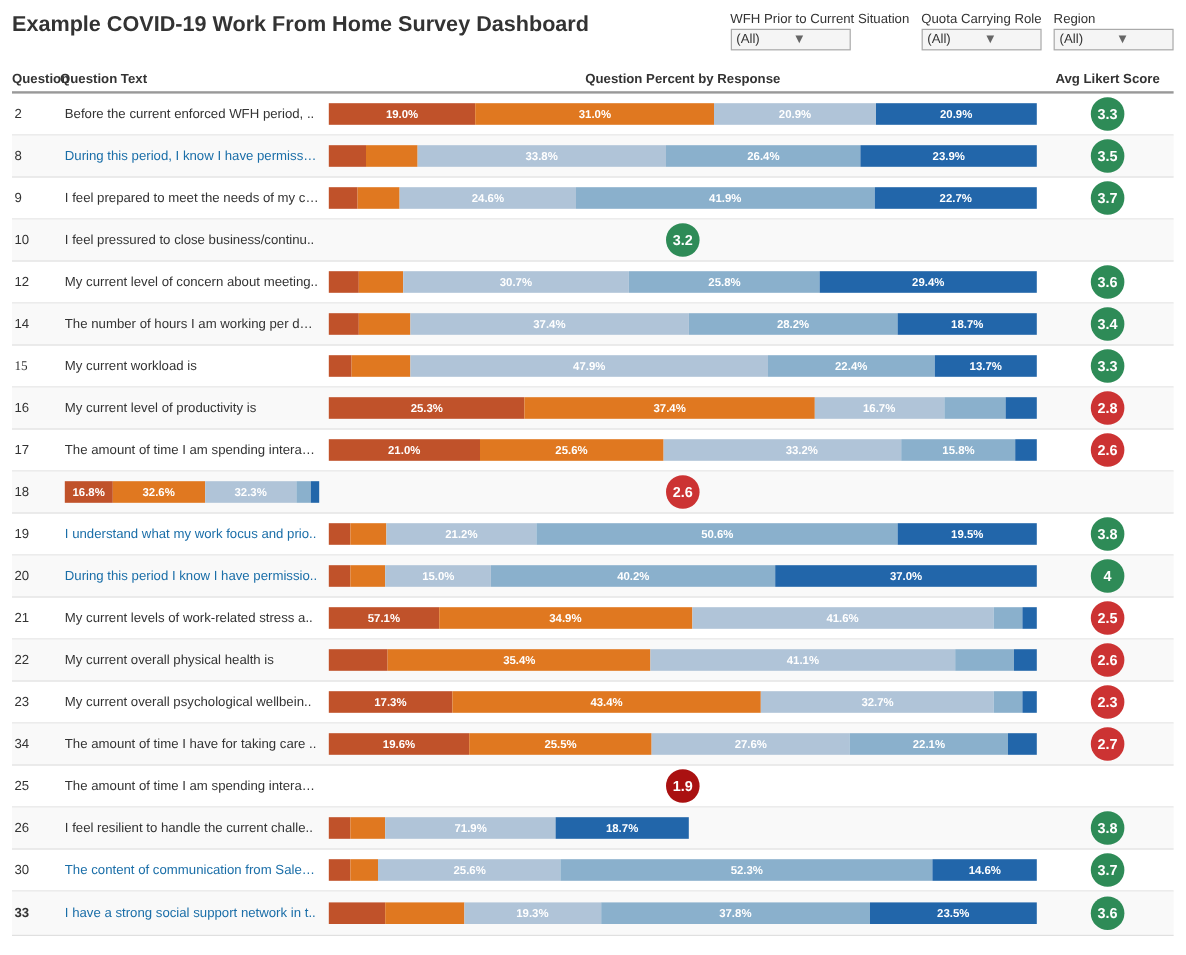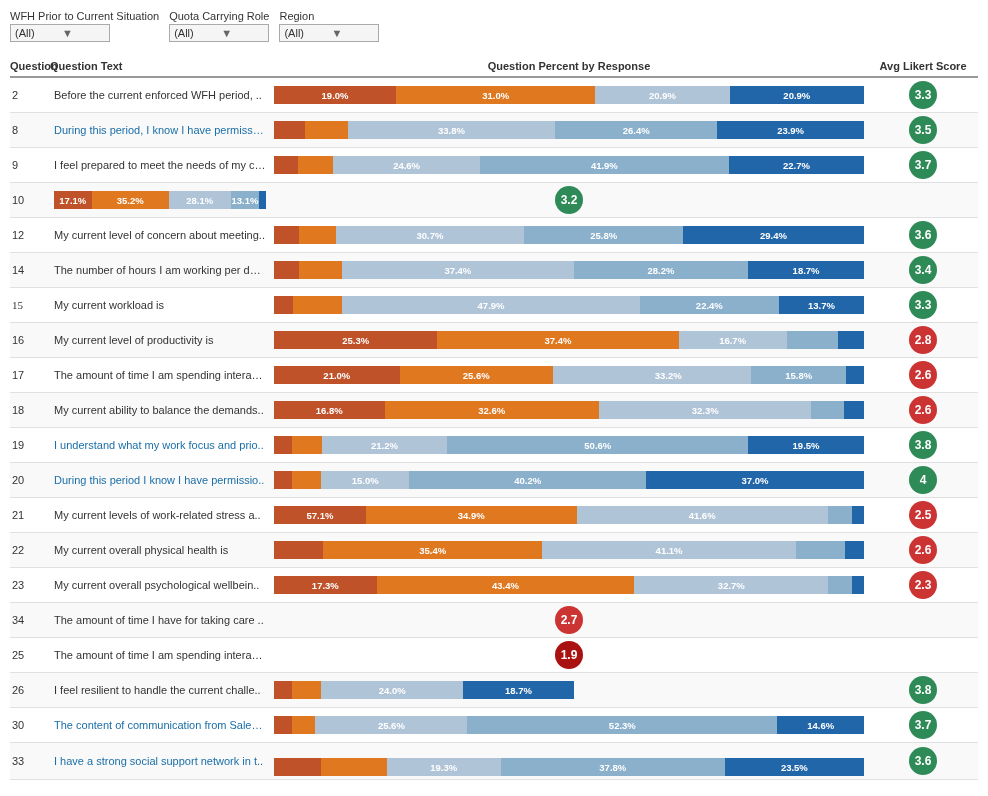--- a/index.html
+++ b/index.html
@@ -11,20 +11,21 @@
     .filter-label { font-size: 11px; color: #333; margin-bottom: 2px; }
     .filter-select { display: flex; align-items: center; border: 1px solid #aaa; background: #f5f5f5; padding: 2px 4px; font-size: 11px; min-width: 100px; cursor: pointer; }
     .filter-select span { flex: 1; }
     .filter-select .arrow { color: #666; margin-left: 4px; }
   </style>
 </head>
 <body>
 
 <div class="container">
   <div style="display:flex; justify-content:space-between; align-items:flex-start; margin-bottom:8px;">
+    <div class="title">Example COVID-19 Work From Home Survey Dashboard</div>
     <div class="filters">
         <div class="filter-group">
     <span class="filter-label">WFH Prior to Current Situation</span>
     <div class="filter-select">
       <span>(All)</span>
       <span class="arrow">▼</span>
     </div>
   </div>
         <div class="filter-group">
     <span class="filter-label">Quota Carrying Role</span>
@@ -93,29 +94,21 @@
             <div style="height: 18px; background: rgb(138, 176, 204); width: 42.2379%; display: flex; align-items: center; justify-content: center; font-size: 9.5px; color: rgb(255, 255, 255); font-weight: bold; overflow: hidden; white-space: nowrap; min-width: 0px;">41.9%</div>
             <div style="height: 18px; background: rgb(34, 102, 170); width: 22.8831%; display: flex; align-items: center; justify-content: center; font-size: 9.5px; color: rgb(255, 255, 255); font-weight: bold; overflow: hidden; white-space: nowrap; min-width: 0px;">22.7%</div>
           </div>
         </div>
         <div style="display: flex; align-items: center; justify-content: center; padding: 3px 2px;">
           <div style="width: 28px; height: 28px; border-radius: 50%; background: rgb(46, 139, 87); display: flex; align-items: center; justify-content: center; color: rgb(255, 255, 255); font-size: 12px; font-weight: bold;">3.7</div>
         </div>
       </div>
       <div style="display: grid; grid-template-columns: 40px 220px 1fr 110px; border-bottom: 1px solid rgb(224, 224, 224); align-items: center; min-height: 28px; background: rgb(249, 249, 249);">
         <div style="font-size: 11px; color: rgb(51, 51, 51); padding: 3px 2px;">10</div>
-        <div style="padding: 3px 4px; display: flex; align-items: center;">
-          <div style="display: flex; align-items: center; height: 18px; width: 100%;">
-            <div style="height: 18px; background: rgb(192, 82, 42); width: 17.7202%; display: flex; align-items: center; justify-content: center; font-size: 9.5px; color: rgb(255, 255, 255); font-weight: bold; overflow: hidden; white-space: nowrap; min-width: 0px;">17.1%</div>
-            <div style="height: 18px; background: rgb(224, 120, 32); width: 36.4767%; display: flex; align-items: center; justify-content: center; font-size: 9.5px; color: rgb(255, 255, 255); font-weight: bold; overflow: hidden; white-space: nowrap; min-width: 0px;">35.2%</div>
-            <div style="height: 18px; background: rgb(176, 196, 216); width: 29.1192%; display: flex; align-items: center; justify-content: center; font-size: 9.5px; color: rgb(255, 255, 255); font-weight: bold; overflow: hidden; white-space: nowrap; min-width: 0px;">28.1%</div>
-            <div style="height: 18px; background: rgb(138, 176, 204); width: 13.5751%; display: flex; align-items: center; justify-content: center; font-size: 9.5px; color: rgb(255, 255, 255); font-weight: bold; overflow: hidden; white-space: nowrap; min-width: 0px;">13.1%</div>
-            <div style="height: 18px; background: rgb(34, 102, 170); width: 3.10881%; display: flex; align-items: center; justify-content: center; font-size: 9.5px; color: rgb(255, 255, 255); font-weight: bold; overflow: hidden; white-space: nowrap; min-width: 4px;"></div>
-          </div>
-        </div>
+        <div style="font-size: 11px; color: rgb(51, 51, 51); padding: 3px 4px; white-space: nowrap; overflow: hidden; text-overflow: ellipsis;">I feel pressured to close business/continu..</div>
         <div style="display: flex; align-items: center; justify-content: center; padding: 3px 2px;">
           <div style="width: 28px; height: 28px; border-radius: 50%; background: rgb(46, 139, 87); display: flex; align-items: center; justify-content: center; color: rgb(255, 255, 255); font-size: 12px; font-weight: bold;">3.2</div>
         </div>
       </div>
       <div style="display: grid; grid-template-columns: 40px 220px 1fr 110px; border-bottom: 1px solid rgb(224, 224, 224); align-items: center; min-height: 28px;">
         <div style="font-size: 11px; color: rgb(51, 51, 51); padding: 3px 2px;">12</div>
         <div style="font-size: 11px; color: rgb(51, 51, 51); padding: 3px 4px; white-space: nowrap; overflow: hidden; text-overflow: ellipsis;">My current level of concern about meeting..</div>
         <div style="padding: 3px 4px; display: flex; align-items: center;">
           <div style="display: flex; align-items: center; height: 18px; width: 100%;">
             <div style="height: 18px; background: rgb(192, 82, 42); width: 4.17101%; display: flex; align-items: center; justify-content: center; font-size: 9.5px; color: rgb(255, 255, 255); font-weight: bold; overflow: hidden; white-space: nowrap; min-width: 4px;"></div>
@@ -188,21 +181,20 @@
             <div style="height: 18px; background: rgb(138, 176, 204); width: 16.0243%; display: flex; align-items: center; justify-content: center; font-size: 9.5px; color: rgb(255, 255, 255); font-weight: bold; overflow: hidden; white-space: nowrap; min-width: 0px;">15.8%</div>
             <div style="height: 18px; background: rgb(34, 102, 170); width: 3.0426%; display: flex; align-items: center; justify-content: center; font-size: 9.5px; color: rgb(255, 255, 255); font-weight: bold; overflow: hidden; white-space: nowrap; min-width: 4px;"></div>
           </div>
         </div>
         <div style="display: flex; align-items: center; justify-content: center; padding: 3px 2px;">
           <div style="width: 28px; height: 28px; border-radius: 50%; background: rgb(204, 51, 51); display: flex; align-items: center; justify-content: center; color: rgb(255, 255, 255); font-size: 12px; font-weight: bold;">2.6</div>
         </div>
       </div>
       <div style="display: grid; grid-template-columns: 40px 220px 1fr 110px; border-bottom: 1px solid rgb(224, 224, 224); align-items: center; min-height: 28px; background: rgb(249, 249, 249);">
         <div style="font-size: 11px; color: rgb(51, 51, 51); padding: 3px 2px;">18</div>
-        <div style="font-size: 11px; color: rgb(51, 51, 51); padding: 3px 4px; white-space: nowrap; overflow: hidden; text-overflow: ellipsis;">My current ability to balance the demands..</div>
         <div style="padding: 3px 4px; display: flex; align-items: center;">
           <div style="display: flex; align-items: center; height: 18px; width: 100%;">
             <div style="height: 18px; background: rgb(192, 82, 42); width: 18.7291%; display: flex; align-items: center; justify-content: center; font-size: 9.5px; color: rgb(255, 255, 255); font-weight: bold; overflow: hidden; white-space: nowrap; min-width: 0px;">16.8%</div>
             <div style="height: 18px; background: rgb(224, 120, 32); width: 36.3434%; display: flex; align-items: center; justify-content: center; font-size: 9.5px; color: rgb(255, 255, 255); font-weight: bold; overflow: hidden; white-space: nowrap; min-width: 0px;">32.6%</div>
             <div style="height: 18px; background: rgb(176, 196, 216); width: 36.0089%; display: flex; align-items: center; justify-content: center; font-size: 9.5px; color: rgb(255, 255, 255); font-weight: bold; overflow: hidden; white-space: nowrap; min-width: 0px;">32.3%</div>
             <div style="height: 18px; background: rgb(138, 176, 204); width: 5.57414%; display: flex; align-items: center; justify-content: center; font-size: 9.5px; color: rgb(255, 255, 255); font-weight: bold; overflow: hidden; white-space: nowrap; min-width: 0px;"></div>
             <div style="height: 18px; background: rgb(34, 102, 170); width: 3.34448%; display: flex; align-items: center; justify-content: center; font-size: 9.5px; color: rgb(255, 255, 255); font-weight: bold; overflow: hidden; white-space: nowrap; min-width: 4px;"></div>
           </div>
         </div>
         <div style="display: flex; align-items: center; justify-content: center; padding: 3px 2px;">
@@ -285,39 +277,48 @@
             <div style="height: 18px; background: rgb(34, 102, 170); width: 2.01207%; display: flex; align-items: center; justify-content: center; font-size: 9.5px; color: rgb(255, 255, 255); font-weight: bold; overflow: hidden; white-space: nowrap; min-width: 4px;"></div>
           </div>
         </div>
         <div style="display: flex; align-items: center; justify-content: center; padding: 3px 2px;">
           <div style="width: 28px; height: 28px; border-radius: 50%; background: rgb(204, 51, 51); display: flex; align-items: center; justify-content: center; color: rgb(255, 255, 255); font-size: 12px; font-weight: bold;">2.3</div>
         </div>
       </div>
       <div style="display: grid; grid-template-columns: 40px 220px 1fr 110px; border-bottom: 1px solid rgb(224, 224, 224); align-items: center; min-height: 28px; background: rgb(249, 249, 249);">
         <div style="font-size: 11px; color: rgb(51, 51, 51); padding: 3px 2px;">34</div>
         <div style="font-size: 11px; color: rgb(51, 51, 51); padding: 3px 4px; white-space: nowrap; overflow: hidden; text-overflow: ellipsis;">The amount of time I have for taking care ..</div>
+        <div style="padding: 3px 4px; display: flex; align-items: center;">
+          <div style="display: flex; align-items: center; height: 18px; width: 100%;">
+            <div style="height: 18px; background: rgb(192, 82, 42); width: 19.8381%; display: flex; align-items: center; justify-content: center; font-size: 9.5px; color: rgb(255, 255, 255); font-weight: bold; overflow: hidden; white-space: nowrap; min-width: 0px;">19.6%</div>
+            <div style="height: 18px; background: rgb(224, 120, 32); width: 25.8097%; display: flex; align-items: center; justify-content: center; font-size: 9.5px; color: rgb(255, 255, 255); font-weight: bold; overflow: hidden; white-space: nowrap; min-width: 0px;">25.5%</div>
+            <div style="height: 18px; background: rgb(176, 196, 216); width: 27.9352%; display: flex; align-items: center; justify-content: center; font-size: 9.5px; color: rgb(255, 255, 255); font-weight: bold; overflow: hidden; white-space: nowrap; min-width: 0px;">27.6%</div>
+            <div style="height: 18px; background: rgb(138, 176, 204); width: 22.3684%; display: flex; align-items: center; justify-content: center; font-size: 9.5px; color: rgb(255, 255, 255); font-weight: bold; overflow: hidden; white-space: nowrap; min-width: 0px;">22.1%</div>
+            <div style="height: 18px; background: rgb(34, 102, 170); width: 4.04858%; display: flex; align-items: center; justify-content: center; font-size: 9.5px; color: rgb(255, 255, 255); font-weight: bold; overflow: hidden; white-space: nowrap; min-width: 4px;"></div>
+          </div>
+        </div>
         <div style="display: flex; align-items: center; justify-content: center; padding: 3px 2px;">
           <div style="width: 28px; height: 28px; border-radius: 50%; background: rgb(204, 51, 51); display: flex; align-items: center; justify-content: center; color: rgb(255, 255, 255); font-size: 12px; font-weight: bold;">2.7</div>
         </div>
       </div>
       <div style="display: grid; grid-template-columns: 40px 220px 1fr 110px; border-bottom: 1px solid rgb(224, 224, 224); align-items: center; min-height: 28px;">
         <div style="font-size: 11px; color: rgb(51, 51, 51); padding: 3px 2px;">25</div>
         <div style="font-size: 11px; color: rgb(51, 51, 51); padding: 3px 4px; white-space: nowrap; overflow: hidden; text-overflow: ellipsis;">The amount of time I am spending interact..</div>
         <div style="display: flex; align-items: center; justify-content: center; padding: 3px 2px;">
           <div style="width: 28px; height: 28px; border-radius: 50%; background: rgb(170, 17, 17); display: flex; align-items: center; justify-content: center; color: rgb(255, 255, 255); font-size: 12px; font-weight: bold;">1.9</div>
         </div>
       </div>
       <div style="display: grid; grid-template-columns: 40px 220px 1fr 110px; border-bottom: 1px solid rgb(224, 224, 224); align-items: center; min-height: 28px; background: rgb(249, 249, 249);">
         <div style="font-size: 11px; color: rgb(51, 51, 51); padding: 3px 2px;">26</div>
         <div style="font-size: 11px; color: rgb(51, 51, 51); padding: 3px 4px; white-space: nowrap; overflow: hidden; text-overflow: ellipsis;">I feel resilient to handle the current challe..</div>
         <div style="padding: 3px 4px; display: flex; align-items: center;">
           <div style="display: flex; align-items: center; height: 18px; width: 100%;">
             <div style="height: 18px; background: rgb(192, 82, 42); width: 3.00601%; display: flex; align-items: center; justify-content: center; font-size: 9.5px; color: rgb(255, 255, 255); font-weight: bold; overflow: hidden; white-space: nowrap; min-width: 4px;"></div>
             <div style="height: 18px; background: rgb(224, 120, 32); width: 5.01002%; display: flex; align-items: center; justify-content: center; font-size: 9.5px; color: rgb(255, 255, 255); font-weight: bold; overflow: hidden; white-space: nowrap; min-width: 0px;"></div>
-            <div style="height: 18px; background: rgb(176, 196, 216); width: 24.0481%; display: flex; align-items: center; justify-content: center; font-size: 9.5px; color: rgb(255, 255, 255); font-weight: bold; overflow: hidden; white-space: nowrap; min-width: 0px;">24.0%</div>
+            <div style="height: 18px; background: rgb(176, 196, 216); width: 24.0481%; display: flex; align-items: center; justify-content: center; font-size: 9.5px; color: rgb(255, 255, 255); font-weight: bold; overflow: hidden; white-space: nowrap; min-width: 0px;">71.9%</div>
             <div style="height: 18px; background: rgb(34, 102, 170); width: 18.7375%; display: flex; align-items: center; justify-content: center; font-size: 9.5px; color: rgb(255, 255, 255); font-weight: bold; overflow: hidden; white-space: nowrap; min-width: 0px;">18.7%</div>
           </div>
         </div>
         <div style="display: flex; align-items: center; justify-content: center; padding: 3px 2px;">
           <div style="width: 28px; height: 28px; border-radius: 50%; background: rgb(46, 139, 87); display: flex; align-items: center; justify-content: center; color: rgb(255, 255, 255); font-size: 12px; font-weight: bold;">3.8</div>
         </div>
       </div>
       <div style="display: grid; grid-template-columns: 40px 220px 1fr 110px; border-bottom: 1px solid rgb(224, 224, 224); align-items: center; min-height: 28px;">
         <div style="font-size: 11px; color: rgb(51, 51, 51); padding: 3px 2px;">30</div>
         <div style="font-size: 11px; color: rgb(26, 110, 168); padding: 3px 4px; white-space: nowrap; overflow: hidden; text-overflow: ellipsis;">The content of communication from Salesf..</div>
@@ -328,24 +329,24 @@
             <div style="height: 18px; background: rgb(176, 196, 216); width: 25.7286%; display: flex; align-items: center; justify-content: center; font-size: 9.5px; color: rgb(255, 255, 255); font-weight: bold; overflow: hidden; white-space: nowrap; min-width: 0px;">25.6%</div>
             <div style="height: 18px; background: rgb(138, 176, 204); width: 52.5628%; display: flex; align-items: center; justify-content: center; font-size: 9.5px; color: rgb(255, 255, 255); font-weight: bold; overflow: hidden; white-space: nowrap; min-width: 0px;">52.3%</div>
             <div style="height: 18px; background: rgb(34, 102, 170); width: 14.6734%; display: flex; align-items: center; justify-content: center; font-size: 9.5px; color: rgb(255, 255, 255); font-weight: bold; overflow: hidden; white-space: nowrap; min-width: 0px;">14.6%</div>
           </div>
         </div>
         <div style="display: flex; align-items: center; justify-content: center; padding: 3px 2px;">
           <div style="width: 28px; height: 28px; border-radius: 50%; background: rgb(46, 139, 87); display: flex; align-items: center; justify-content: center; color: rgb(255, 255, 255); font-size: 12px; font-weight: bold;">3.7</div>
         </div>
       </div>
       <div style="display: grid; grid-template-columns: 40px 220px 1fr 110px; border-bottom: 1px solid rgb(224, 224, 224); align-items: center; min-height: 28px; background: rgb(249, 249, 249);">
-        <div style="font-size: 11px; color: rgb(51, 51, 51); padding: 3px 2px;">33</div>
+        <div style="font-size: 11px; color: rgb(51, 51, 51); padding: 3px 2px; font-weight: bold;">33</div>
         <div style="font-size: 11px; color: rgb(26, 110, 168); padding: 3px 4px; white-space: nowrap; overflow: hidden; text-overflow: ellipsis;">I have a strong social support network in t..</div>
         <div style="padding: 3px 4px; display: flex; align-items: center;">
-          <div style="display: flex; align-items: flex-end; height: 30px; width: 100%;">
+          <div style="display: flex; align-items: center; height: 30px; width: 100%;">
             <div style="height: 18px; background: rgb(192, 82, 42); width: 8.03213%; display: flex; align-items: center; justify-content: center; font-size: 9.5px; color: rgb(255, 255, 255); font-weight: bold; overflow: hidden; white-space: nowrap; min-width: 0px;"></div>
             <div style="height: 18px; background: rgb(224, 120, 32); width: 11.0442%; display: flex; align-items: center; justify-content: center; font-size: 9.5px; color: rgb(255, 255, 255); font-weight: bold; overflow: hidden; white-space: nowrap; min-width: 0px;"></div>
             <div style="height: 18px; background: rgb(176, 196, 216); width: 19.3775%; display: flex; align-items: center; justify-content: center; font-size: 9.5px; color: rgb(255, 255, 255); font-weight: bold; overflow: hidden; white-space: nowrap; min-width: 0px;">19.3%</div>
             <div style="height: 18px; background: rgb(138, 176, 204); width: 37.9518%; display: flex; align-items: center; justify-content: center; font-size: 9.5px; color: rgb(255, 255, 255); font-weight: bold; overflow: hidden; white-space: nowrap; min-width: 0px;">37.8%</div>
             <div style="height: 18px; background: rgb(34, 102, 170); width: 23.5944%; display: flex; align-items: center; justify-content: center; font-size: 9.5px; color: rgb(255, 255, 255); font-weight: bold; overflow: hidden; white-space: nowrap; min-width: 0px;">23.5%</div>
           </div>
         </div>
         <div style="display: flex; align-items: center; justify-content: center; padding: 3px 2px;">
           <div style="width: 28px; height: 28px; border-radius: 50%; background: rgb(46, 139, 87); display: flex; align-items: center; justify-content: center; color: rgb(255, 255, 255); font-size: 12px; font-weight: bold;">3.6</div>
         </div>

